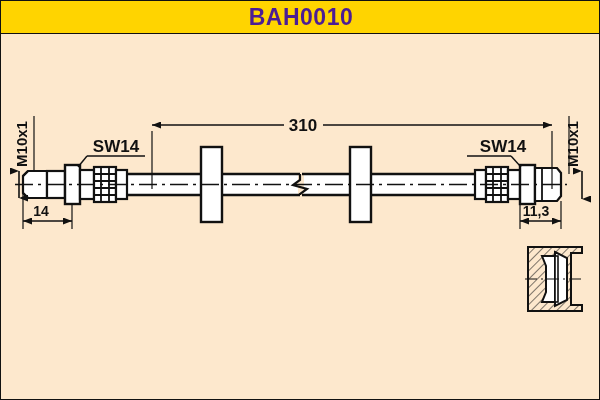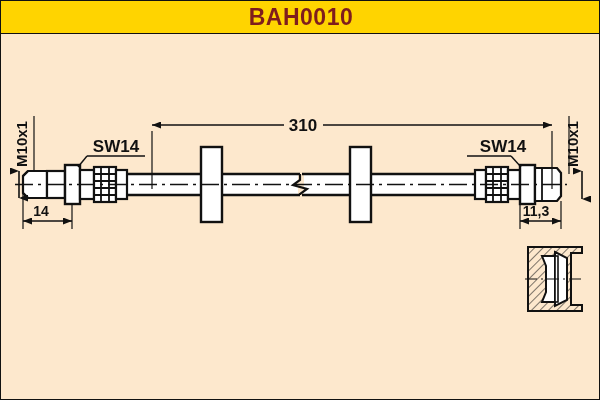--- a/index.html
+++ b/index.html
@@ -36,21 +36,21 @@
   #part-title {
     position: absolute;
     left: 0;
     top: 0;
     width: 600px;
     height: 32px;
     line-height: 32px;
     text-align: center;
     font-size: 23px;
     font-weight: bold;
-    color: #7f1d1d;
+    color: #4c1d95;
     letter-spacing: 0.5px;
   }
   #drawing {
     position: absolute;
     left: 0;
     top: 33px;
     width: 600px;
     height: 366px;
   }
   svg {

